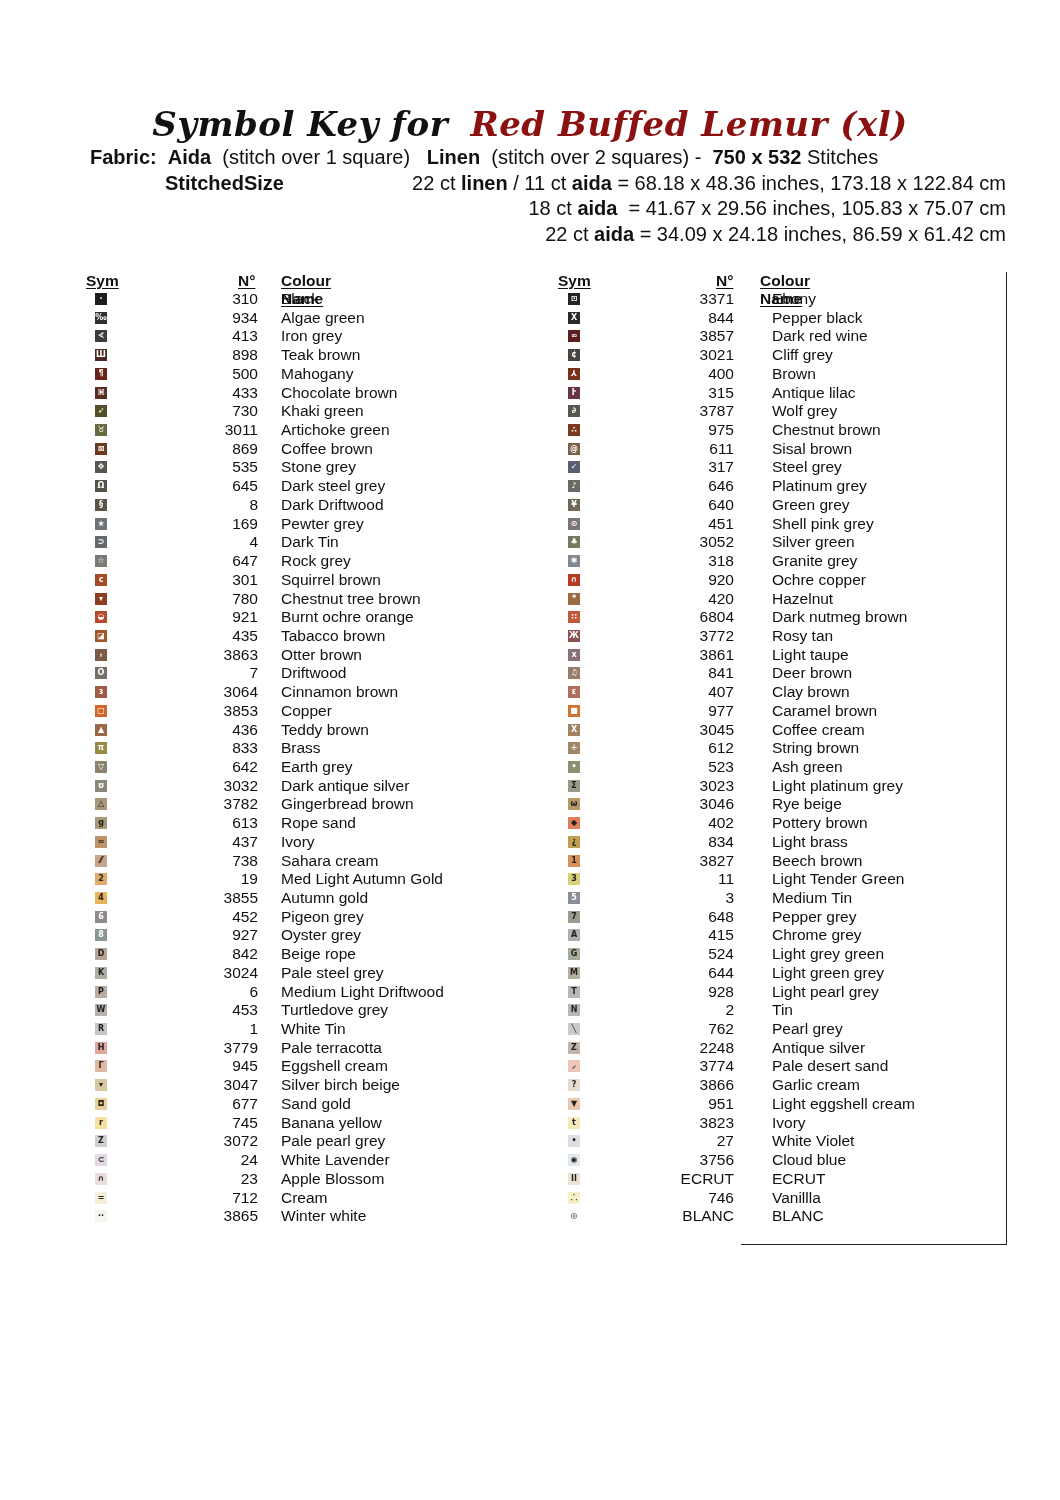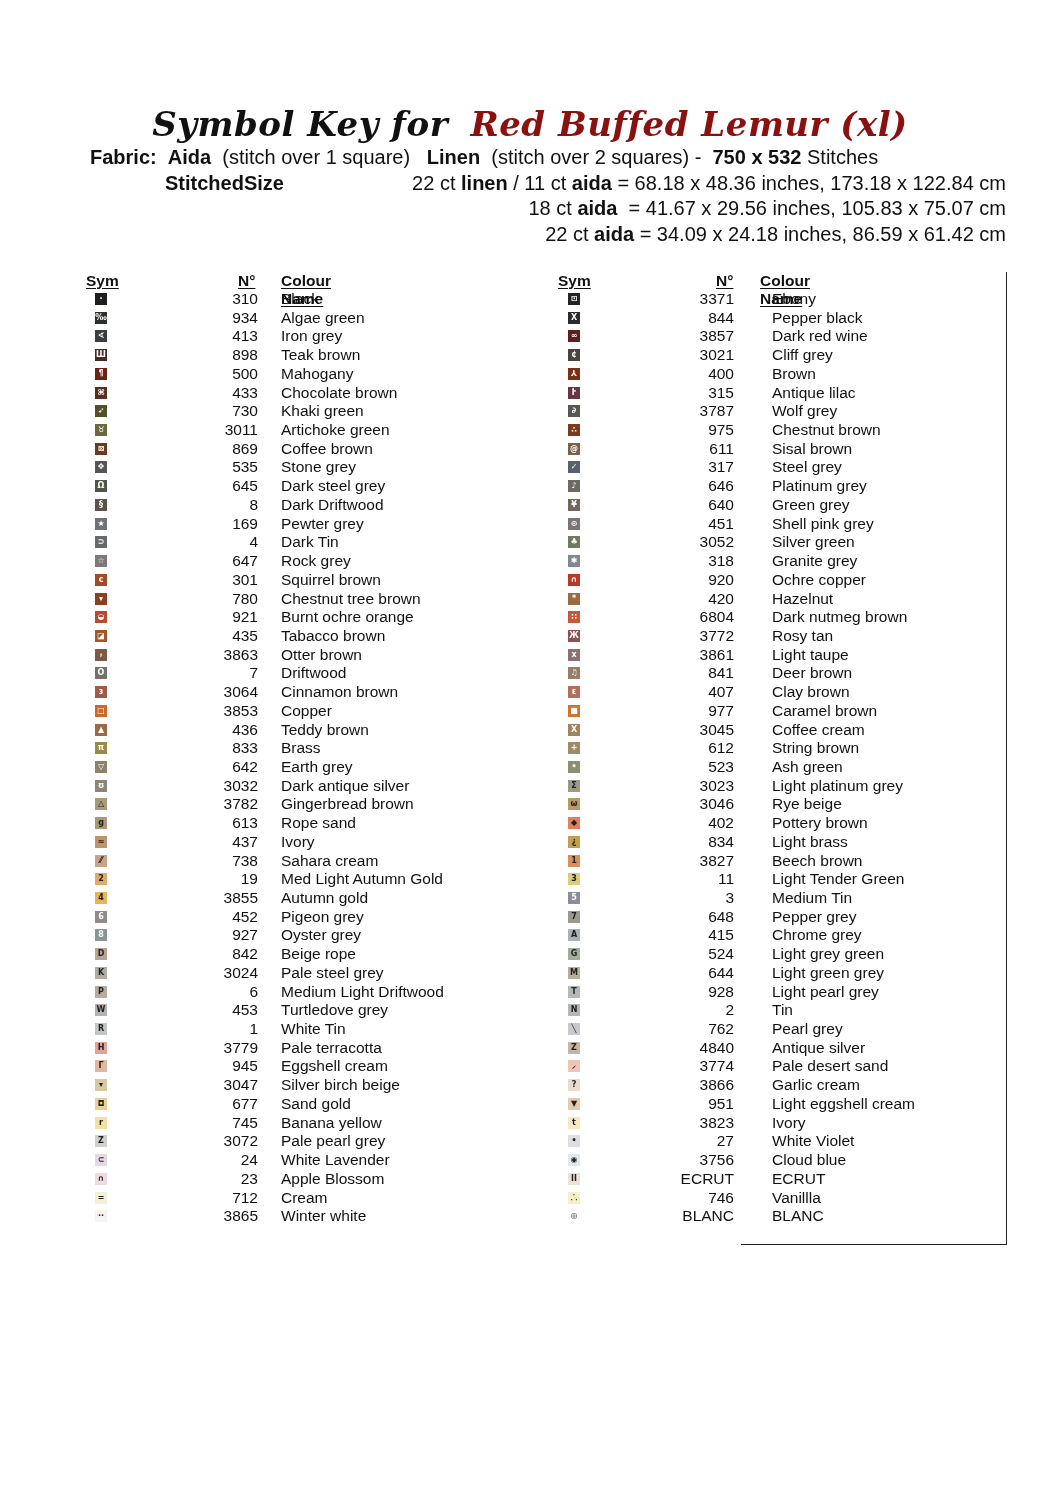--- a/index.html
+++ b/index.html
@@ -535,21 +535,21 @@
         <span class="num">2</span>
         <span class="name">Tin</span>
       </div>
       <div class="row">
         <span class="sym" style="background: rgb(200, 202, 206); color: rgb(34, 34, 34);">╲</span>
         <span class="num">762</span>
         <span class="name">Pearl grey</span>
       </div>
       <div class="row">
         <span class="sym" style="background: rgb(196, 180, 168); color: rgb(34, 34, 34);">Z</span>
-        <span class="num">4840</span>
+        <span class="num">2248</span>
         <span class="name">Antique silver</span>
       </div>
       <div class="row">
         <span class="sym" style="background: rgb(238, 198, 184); color: rgb(34, 34, 34);">⸝</span>
         <span class="num">3774</span>
         <span class="name">Pale desert sand</span>
       </div>
       <div class="row">
         <span class="sym" style="background: rgb(230, 220, 208); color: rgb(34, 34, 34);">?</span>
         <span class="num">3866</span>

